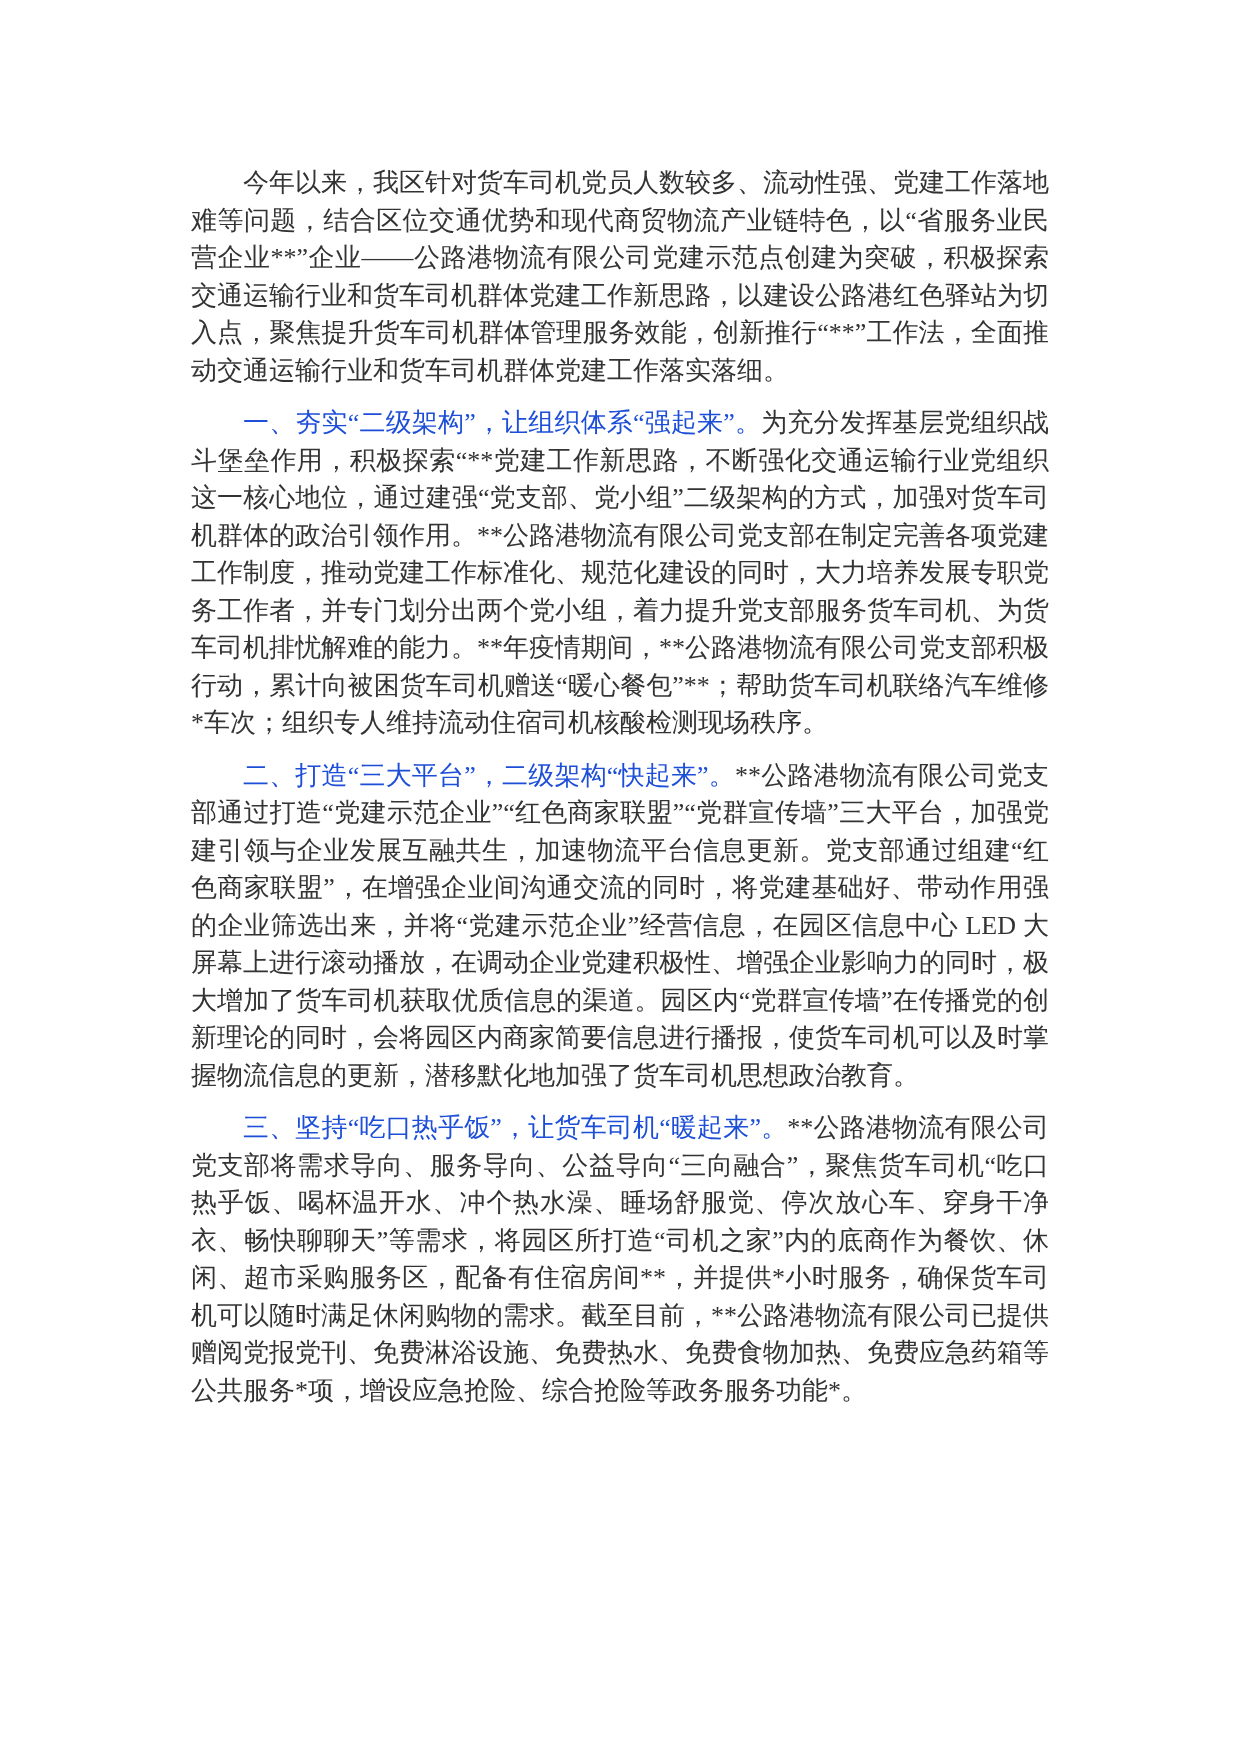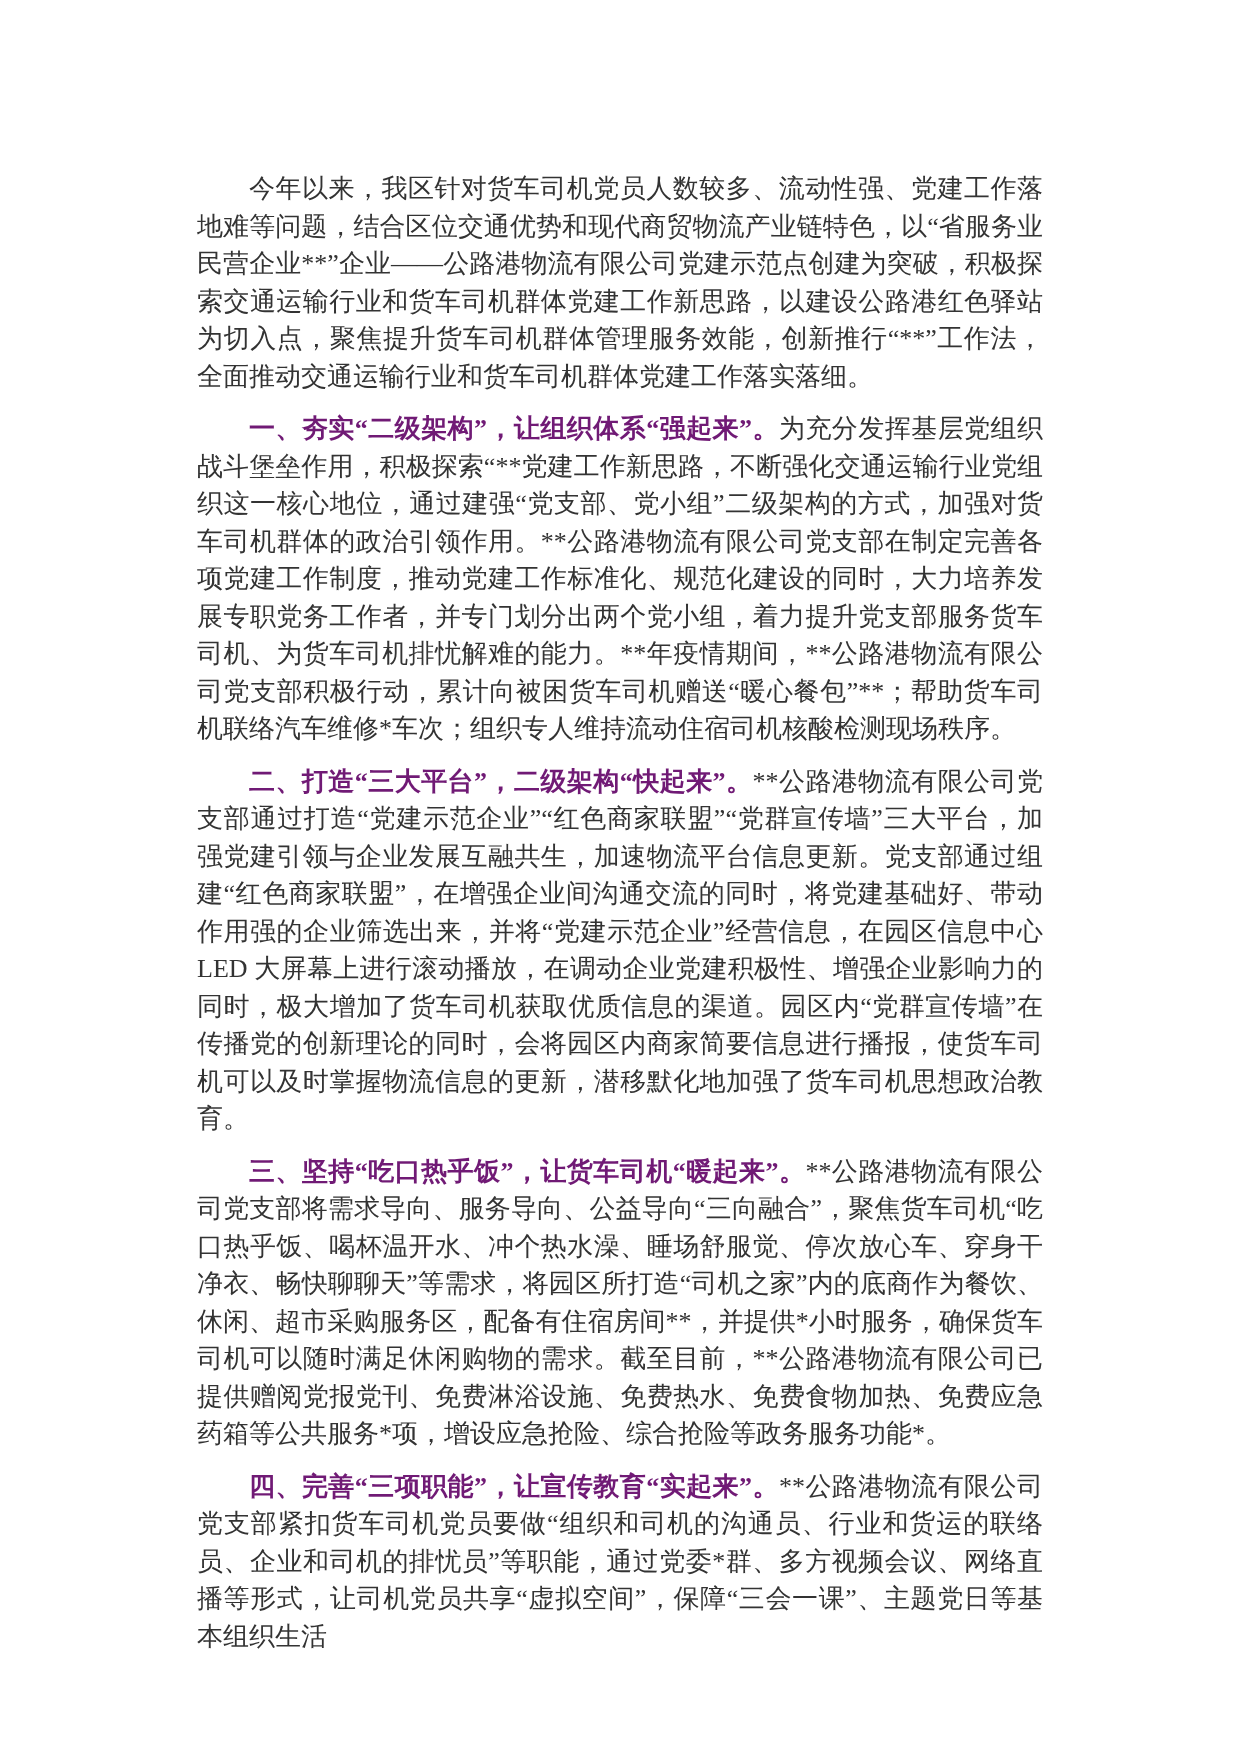--- a/index.html
+++ b/index.html
@@ -14,32 +14,32 @@
     box-sizing: border-box;
     background: #ffffff;
     padding: 163px 190px 0 190px;
     overflow: hidden;
     font-family: "Liberation Serif", "DejaVu Serif", serif;
     font-size: 26px;
     line-height: 37.5px;
     color: #333333;
   }
   .para {
-    margin: 7px;
+    margin: 1px;
     text-indent: 2em;
     text-align: justify;
     text-justify: inter-ideograph;
     word-break: break-all;
   }
   .para + .para {
     margin-top: 15px;
   }
   .para strong {
-    font-weight: bold;
-    color: #701a75;
+    font-weight: normal;
+    color: #1d4ed8;
   }
 </style>
 </head>
 <body>
 
 <div class="page">
 
   <p class="para">
     <strong></strong><span>今年以来，我区针对货车司机党员人数较多、流动性强、党建工作落地难等问题，结合区位交通优势和现代商贸物流产业链特色，以“省服务业民营企业**”企业——公路港物流有限公司党建示范点创建为突破，积极探索交通运输行业和货车司机群体党建工作新思路，以建设公路港红色驿站为切入点，聚焦提升货车司机群体管理服务效能，创新推行“**”工作法，全面推动交通运输行业和货车司机群体党建工作落实落细。</span>
   </p>
@@ -49,17 +49,14 @@
   </p>
 
   <p class="para">
     <strong>二、打造“三大平台”，二级架构“快起来”。</strong><span>**公路港物流有限公司党支部通过打造“党建示范企业”“红色商家联盟”“党群宣传墙”三大平台，加强党建引领与企业发展互融共生，加速物流平台信息更新。党支部通过组建“红色商家联盟”，在增强企业间沟通交流的同时，将党建基础好、带动作用强的企业筛选出来，并将“党建示范企业”经营信息，在园区信息中心 LED 大屏幕上进行滚动播放，在调动企业党建积极性、增强企业影响力的同时，极大增加了货车司机获取优质信息的渠道。园区内“党群宣传墙”在传播党的创新理论的同时，会将园区内商家简要信息进行播报，使货车司机可以及时掌握物流信息的更新，潜移默化地加强了货车司机思想政治教育。</span>
   </p>
 
   <p class="para">
     <strong>三、坚持“吃口热乎饭”，让货车司机“暖起来”。</strong><span>**公路港物流有限公司党支部将需求导向、服务导向、公益导向“三向融合”，聚焦货车司机“吃口热乎饭、喝杯温开水、冲个热水澡、睡场舒服觉、停次放心车、穿身干净衣、畅快聊聊天”等需求，将园区所打造“司机之家”内的底商作为餐饮、休闲、超市采购服务区，配备有住宿房间**，并提供*小时服务，确保货车司机可以随时满足休闲购物的需求。截至目前，**公路港物流有限公司已提供赠阅党报党刊、免费淋浴设施、免费热水、免费食物加热、免费应急药箱等公共服务*项，增设应急抢险、综合抢险等政务服务功能*。</span>
   </p>
 
-  <p class="para">
-    <strong>四、完善“三项职能”，让宣传教育“实起来”。</strong><span>**公路港物流有限公司党支部紧扣货车司机党员要做“组织和司机的沟通员、行业和货运的联络员、企业和司机的排忧员”等职能，通过党委*群、多方视频会议、网络直播等形式，让司机党员共享“虚拟空间”，保障“三会一课”、主题党日等基本组织生活</span>
-  </p>
 
 </div>
 
 </body></html>

